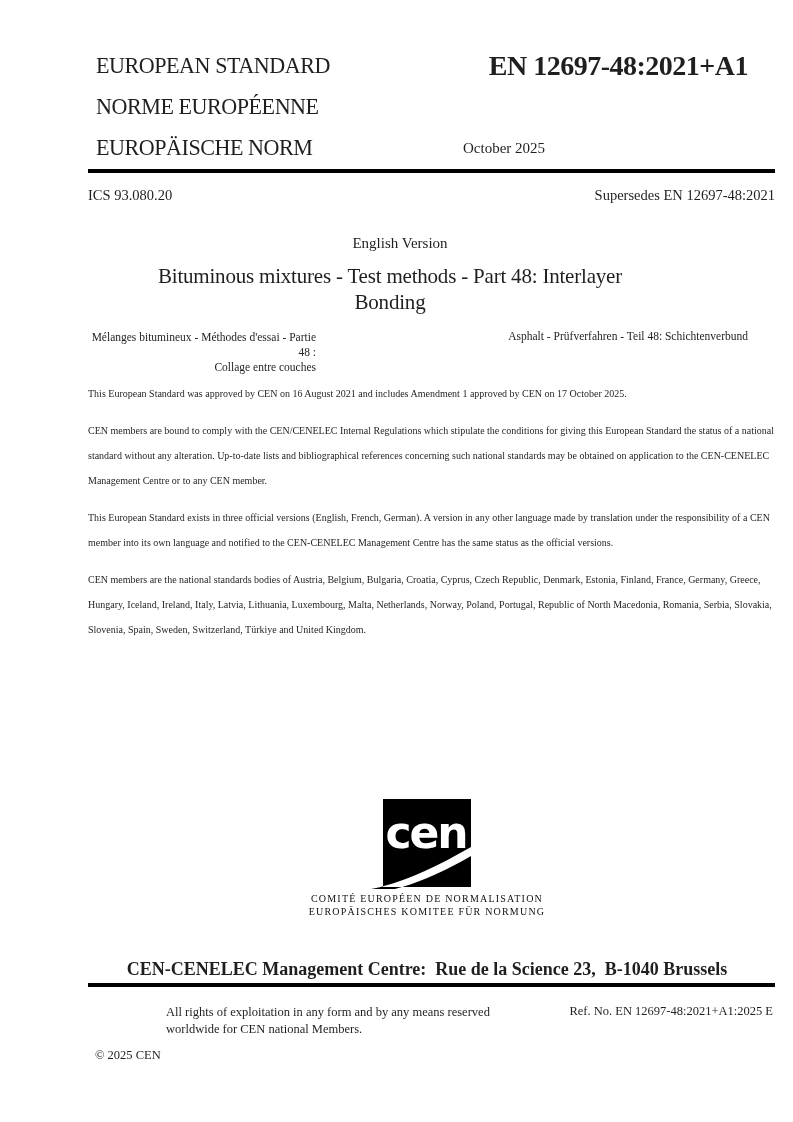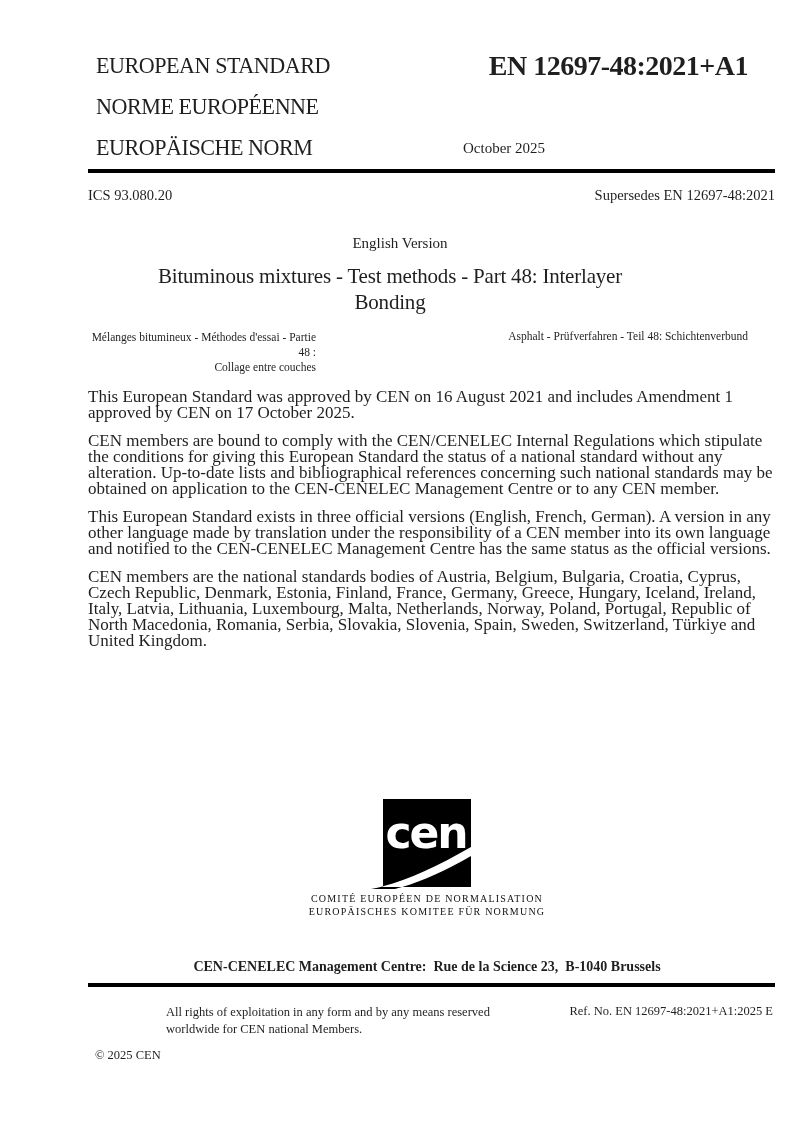--- a/index.html
+++ b/index.html
@@ -50,34 +50,34 @@
   .subtitle-fr{
     position:absolute;left:88px;top:330px;width:228px;
     text-align:right;font-size:11.5px;line-height:15px;
   }
   .subtitle-de{
     position:absolute;right:45px;top:330px;
     font-size:11.5px;white-space:nowrap;
   }
   .body-text{position:absolute;left:88px;top:381px;width:690px;}
   .body-text p{
-    margin:8px 0 12px 0;
-    font-size:17px;line-height:16px;
+    margin:0 0 12px 0;
+    font-size:10px;line-height:25px;
   }
   .logo-wrap{position:absolute;left:371px;top:799px;width:100px;height:90px;}
   .logo-captions{
     position:absolute;left:87px;top:892px;width:680px;
     text-align:center;font-size:10px;line-height:13.4px;
     color:#111111;
   }
   .logo-captions .cap1{letter-spacing:0.3px;}
   .logo-captions .cap2,.logo-captions .cap3{letter-spacing:1.2px;}
   .mgmt-line{
     position:absolute;left:87px;top:959px;width:680px;
-    text-align:center;font-size:14px;font-weight:bold;
+    text-align:center;font-size:18px;font-weight:bold;
     white-space:pre;
   }
   .footer-copyright{position:absolute;left:95px;top:1004px;font-size:12.5px;margin-top:44px;}
   .footer-rights{position:absolute;left:166px;top:1004px;font-size:12.5px;line-height:16.5px;}
   .footer-ref{position:absolute;right:20px;top:1004px;font-size:12.5px;white-space:nowrap;}
 </style>
 </head>
 <body>
 
 <div class="page">

